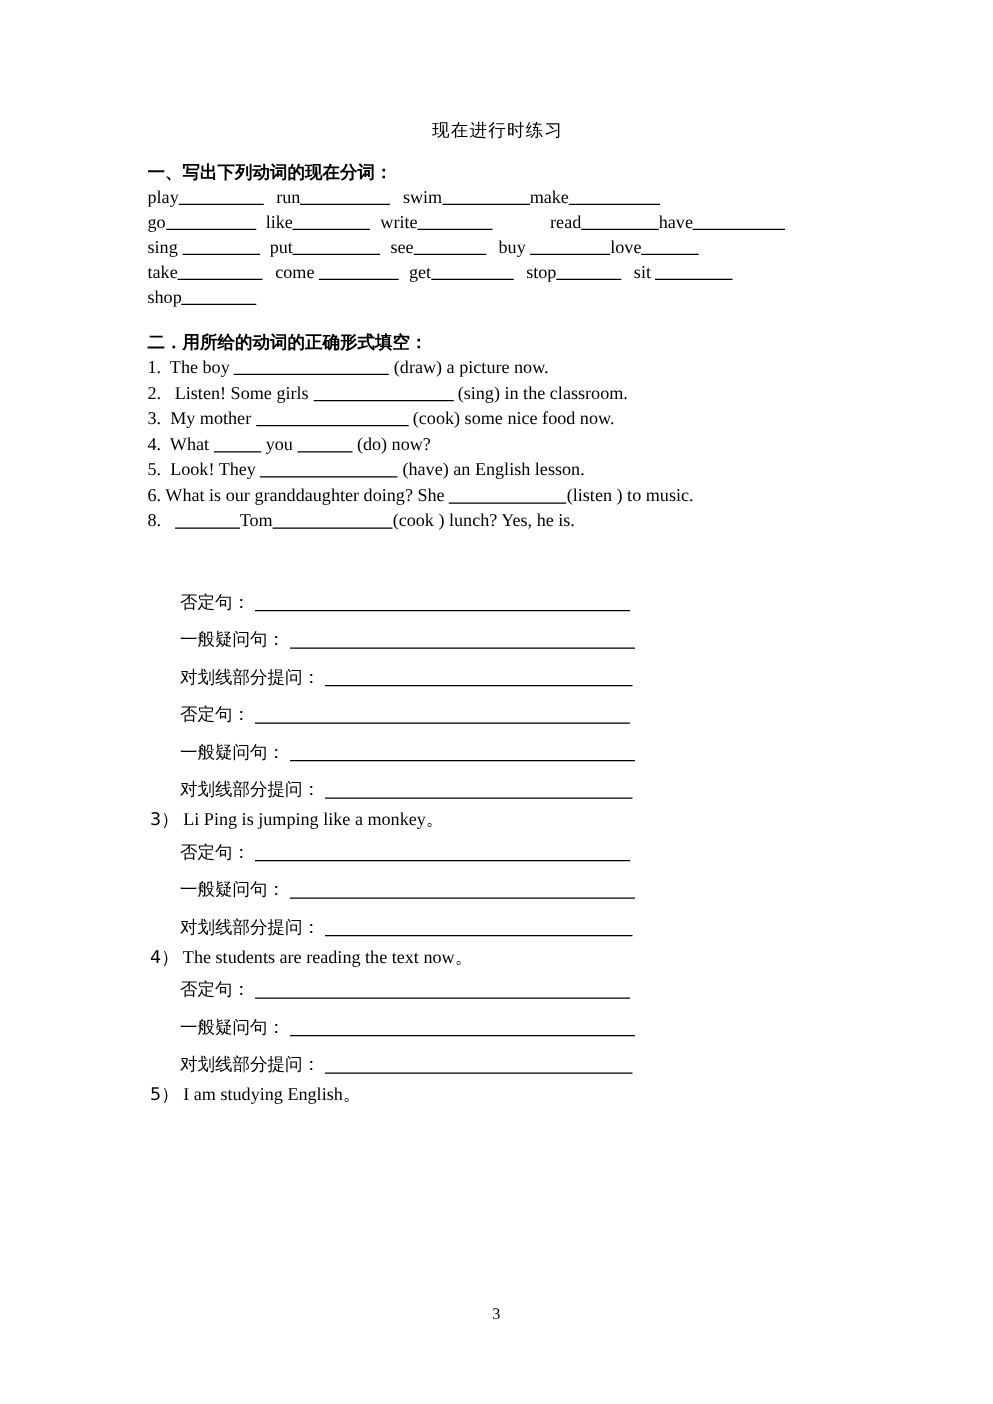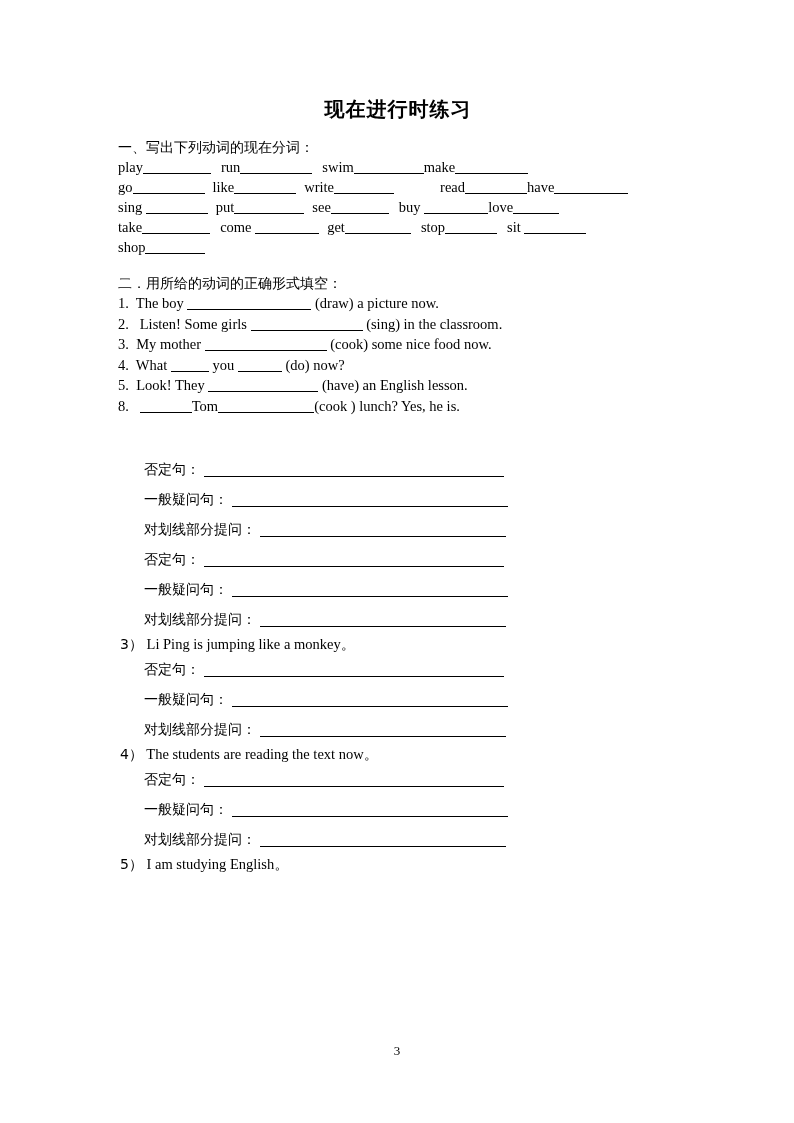--- a/index.html
+++ b/index.html
@@ -25,37 +25,38 @@
   .content {
     position: absolute;
     left: 118px;
     top: 96px;
     width: 560px;
   }
 
   
   .doc-title {
     font-family: "DejaVu Sans", "Liberation Sans", sans-serif;
-    font-weight: bold;
-    font-size: 20px;
+    font-weight: normal;
+    font-size: 14px;
     text-align: center;
     letter-spacing: 1px;
     margin: 0 0 14px 0;
     width: 560px;
   }
   .cn {
     font-family: "DejaVu Sans", "Liberation Sans", sans-serif;
     font-size: 14px;
   }
   .sec-head {
     font-family: "DejaVu Sans", "Liberation Sans", sans-serif;
     font-size: 14px;
     line-height: 20px;
     margin: 0;
     white-space: pre;
+    font-weight: bold;
   }
 
   
   .bl {
     display: inline-block;
     border-bottom: 1px solid #000;
     height: 13px;
     vertical-align: -2px;
   }
   .gap-md { height: 16px; }
@@ -125,20 +126,21 @@
 
     <div class="gap-md"></div>
 
     <div class="sec-head">二．用所给的动词的正确形式填空：</div>
     <div id="s2-items">
         <div class="qline"><span>1.</span><span>  The boy </span><span class="bl" style="width: 124px;"></span><span> (draw) a picture now.</span></div>
         <div class="qline"><span>2.</span><span>   Listen! Some girls </span><span class="bl" style="width: 112px;"></span><span> (sing) in the classroom.</span></div>
         <div class="qline"><span>3.</span><span>  My mother </span><span class="bl" style="width: 122px;"></span><span> (cook) some nice food now.</span></div>
         <div class="qline"><span>4.</span><span>  What </span><span class="bl" style="width: 38px;"></span><span> you </span><span class="bl" style="width: 44px;"></span><span> (do) now?</span></div>
         <div class="qline"><span>5.</span><span>  Look! They </span><span class="bl" style="width: 110px;"></span><span> (have) an English lesson.</span></div>
+        <div class="qline"><span>6.</span><span> What is our granddaughter doing? She </span><span class="bl" style="width: 94px;"></span><span>(listen ) to music.</span></div>
         <div class="qline"><span>8.</span><span>   </span><span class="bl" style="width: 52px;"></span><span>Tom</span><span class="bl" style="width: 96px;"></span><span>(cook ) lunch? Yes, he is.</span></div>
       </div>
 
     <div class="gap-lg"></div>
 
     <div class="gap-md"></div>
     <div id="s3-items">
         <div class="s3-sub"><span>否定句：</span><span> </span><span class="ul" style="width: 300px;"></span></div>
         <div class="s3-sub"><span>一般疑问句：</span><span> </span><span class="ul" style="width: 276px;"></span></div>
         <div class="s3-sub"><span>对划线部分提问：</span><span> </span><span class="ul" style="width: 246px;"></span></div>

